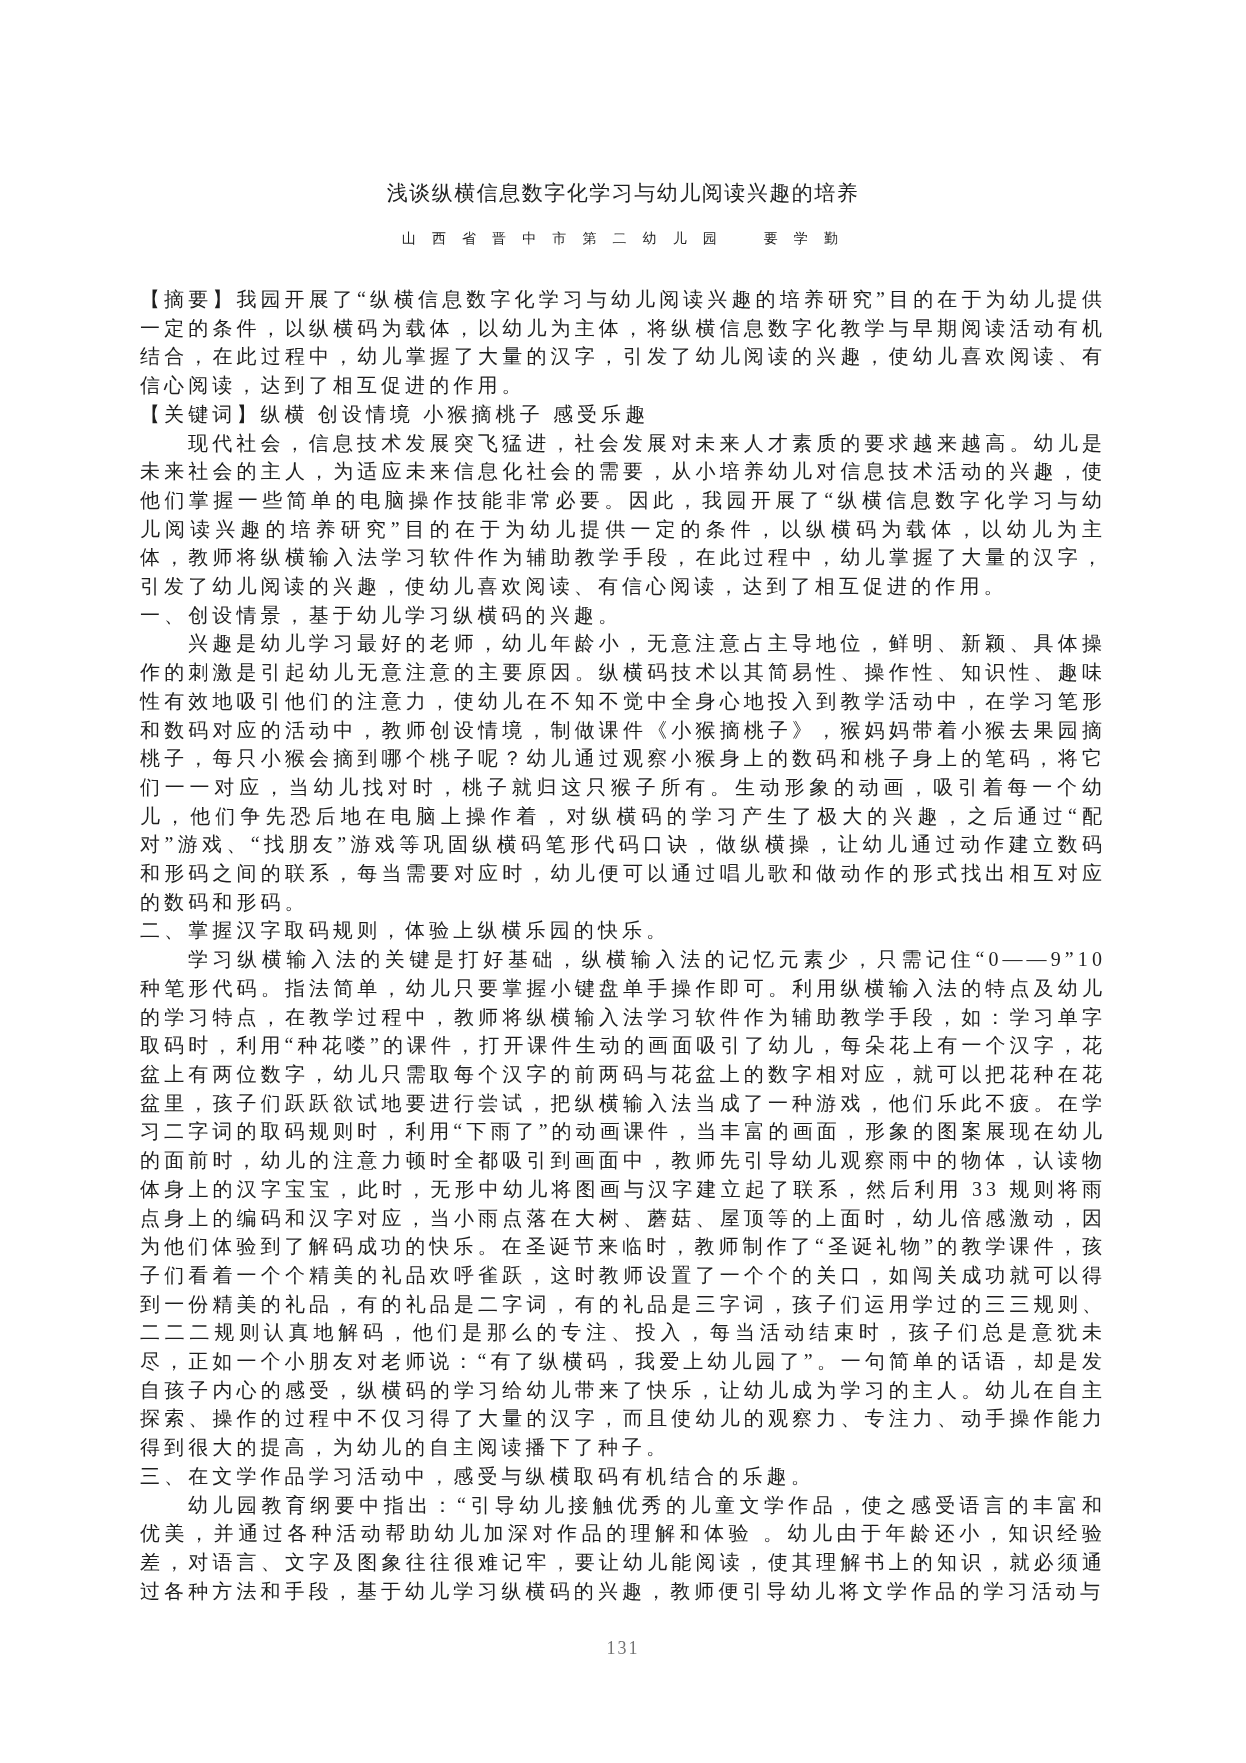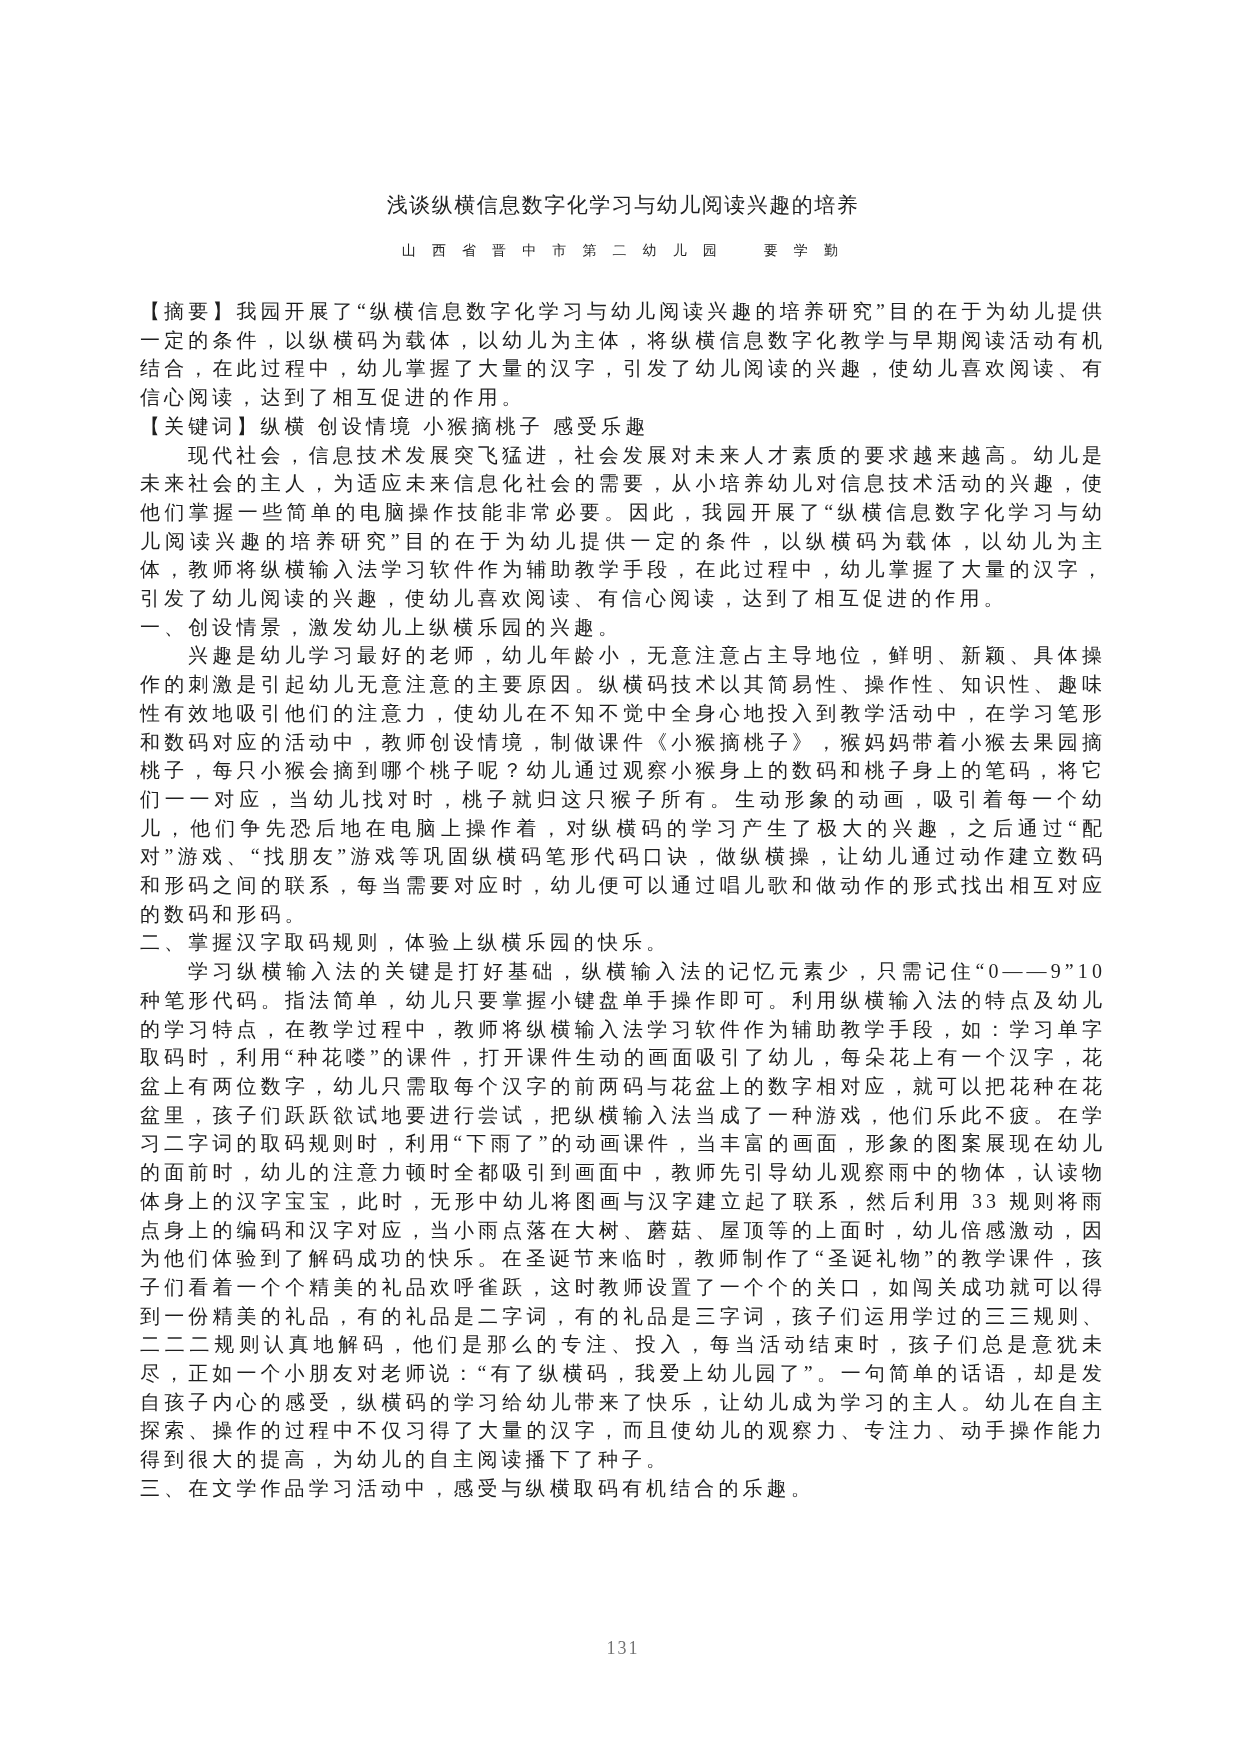--- a/index.html
+++ b/index.html
@@ -16,21 +16,21 @@
     font-family: "Liberation Serif", "DejaVu Serif", serif;
     color: #1f1f1f;
   }
   .content {
     position: absolute;
     left: 140px;
     top: 180px;
     width: 966px;
   }
   .doc-title {
-    margin: 12px;
+    margin: 0;
     font-size: 21px;
     font-weight: normal;
     line-height: 26px;
     text-align: center;
     letter-spacing: 1.5px;
     color: #1f1f1f;
   }
   .doc-byline {
     margin-top: 19px;
     font-size: 14px;
@@ -69,21 +69,22 @@
 <body>
 
 <div class="page">
   <div class="content">
     <h1 class="doc-title">浅谈纵横信息数字化学习与幼儿阅读兴趣的培养</h1>
     <div class="doc-byline">山 西 省 晋 中 市 第 二 幼 儿 园　　要 学 勤</div>
     <div class="doc-body">
       <p>【摘要】我园开展了“纵横信息数字化学习与幼儿阅读兴趣的培养研究”目的在于为幼儿提供一定的条件，以纵横码为载体，以幼儿为主体，将纵横信息数字化教学与早期阅读活动有机结合，在此过程中，幼儿掌握了大量的汉字，引发了幼儿阅读的兴趣，使幼儿喜欢阅读、有信心阅读，达到了相互促进的作用。</p>
       <p>【关键词】纵横 创设情境 小猴摘桃子 感受乐趣</p>
       <p class="indent">现代社会，信息技术发展突飞猛进，社会发展对未来人才素质的要求越来越高。幼儿是未来社会的主人，为适应未来信息化社会的需要，从小培养幼儿对信息技术活动的兴趣，使他们掌握一些简单的电脑操作技能非常必要。因此，我园开展了“纵横信息数字化学习与幼儿阅读兴趣的培养研究”目的在于为幼儿提供一定的条件，以纵横码为载体，以幼儿为主体，教师将纵横输入法学习软件作为辅助教学手段，在此过程中，幼儿掌握了大量的汉字，引发了幼儿阅读的兴趣，使幼儿喜欢阅读、有信心阅读，达到了相互促进的作用。</p>
-      <h2>一、创设情景，激发幼儿上纵横乐园的兴趣。</h2>
+      <h2>一、创设情景，基于幼儿学习纵横码的兴趣。</h2>
       <p class="indent">兴趣是幼儿学习最好的老师，幼儿年龄小，无意注意占主导地位，鲜明、新颖、具体操作的刺激是引起幼儿无意注意的主要原因。纵横码技术以其简易性、操作性、知识性、趣味性有效地吸引他们的注意力，使幼儿在不知不觉中全身心地投入到教学活动中，在学习笔形和数码对应的活动中，教师创设情境，制做课件《小猴摘桃子》，猴妈妈带着小猴去果园摘桃子，每只小猴会摘到哪个桃子呢？幼儿通过观察小猴身上的数码和桃子身上的笔码，将它们一一对应，当幼儿找对时，桃子就归这只猴子所有。生动形象的动画，吸引着每一个幼儿，他们争先恐后地在电脑上操作着，对纵横码的学习产生了极大的兴趣，之后通过“配对”游戏、“找朋友”游戏等巩固纵横码笔形代码口诀，做纵横操，让幼儿通过动作建立数码和形码之间的联系，每当需要对应时，幼儿便可以通过唱儿歌和做动作的形式找出相互对应的数码和形码。</p>
       <h2>二、掌握汉字取码规则，体验上纵横乐园的快乐。</h2>
       <p class="indent">学习纵横输入法的关键是打好基础，纵横输入法的记忆元素少，只需记住“0——9”10种笔形代码。指法简单，幼儿只要掌握小键盘单手操作即可。利用纵横输入法的特点及幼儿的学习特点，在教学过程中，教师将纵横输入法学习软件作为辅助教学手段，如：学习单字取码时，利用“种花喽”的课件，打开课件生动的画面吸引了幼儿，每朵花上有一个汉字，花盆上有两位数字，幼儿只需取每个汉字的前两码与花盆上的数字相对应，就可以把花种在花盆里，孩子们跃跃欲试地要进行尝试，把纵横输入法当成了一种游戏，他们乐此不疲。在学习二字词的取码规则时，利用“下雨了”的动画课件，当丰富的画面，形象的图案展现在幼儿的面前时，幼儿的注意力顿时全都吸引到画面中，教师先引导幼儿观察雨中的物体，认读物体身上的汉字宝宝，此时，无形中幼儿将图画与汉字建立起了联系，然后利用 33 规则将雨点身上的编码和汉字对应，当小雨点落在大树、蘑菇、屋顶等的上面时，幼儿倍感激动，因为他们体验到了解码成功的快乐。在圣诞节来临时，教师制作了“圣诞礼物”的教学课件，孩子们看着一个个精美的礼品欢呼雀跃，这时教师设置了一个个的关口，如闯关成功就可以得到一份精美的礼品，有的礼品是二字词，有的礼品是三字词，孩子们运用学过的三三规则、二二二规则认真地解码，他们是那么的专注、投入，每当活动结束时，孩子们总是意犹未尽，正如一个小朋友对老师说：“有了纵横码，我爱上幼儿园了”。一句简单的话语，却是发自孩子内心的感受，纵横码的学习给幼儿带来了快乐，让幼儿成为学习的主人。幼儿在自主探索、操作的过程中不仅习得了大量的汉字，而且使幼儿的观察力、专注力、动手操作能力得到很大的提高，为幼儿的自主阅读播下了种子。</p>
       <h2>三、在文学作品学习活动中，感受与纵横取码有机结合的乐趣。</h2>
+      <p class="indent">幼儿园教育纲要中指出：“引导幼儿接触优秀的儿童文学作品，使之感受语言的丰富和优美，并通过各种活动帮助幼儿加深对作品的理解和体验 。幼儿由于年龄还小，知识经验差，对语言、文字及图象往往很难记牢，要让幼儿能阅读，使其理解书上的知识，就必须通过各种方法和手段，基于幼儿学习纵横码的兴趣，教师便引导幼儿将文学作品的学习活动与</p>
     </div>
   </div>
   <div class="page-number">131</div>
 </div>
 
 </body></html>

